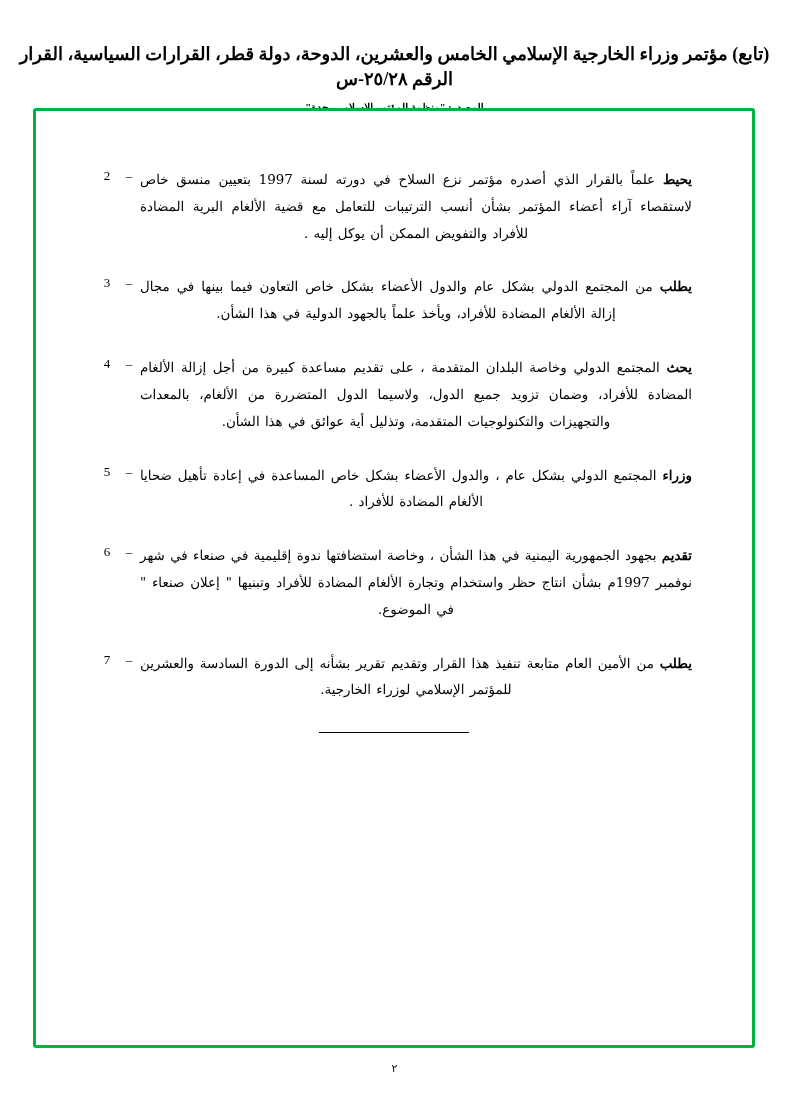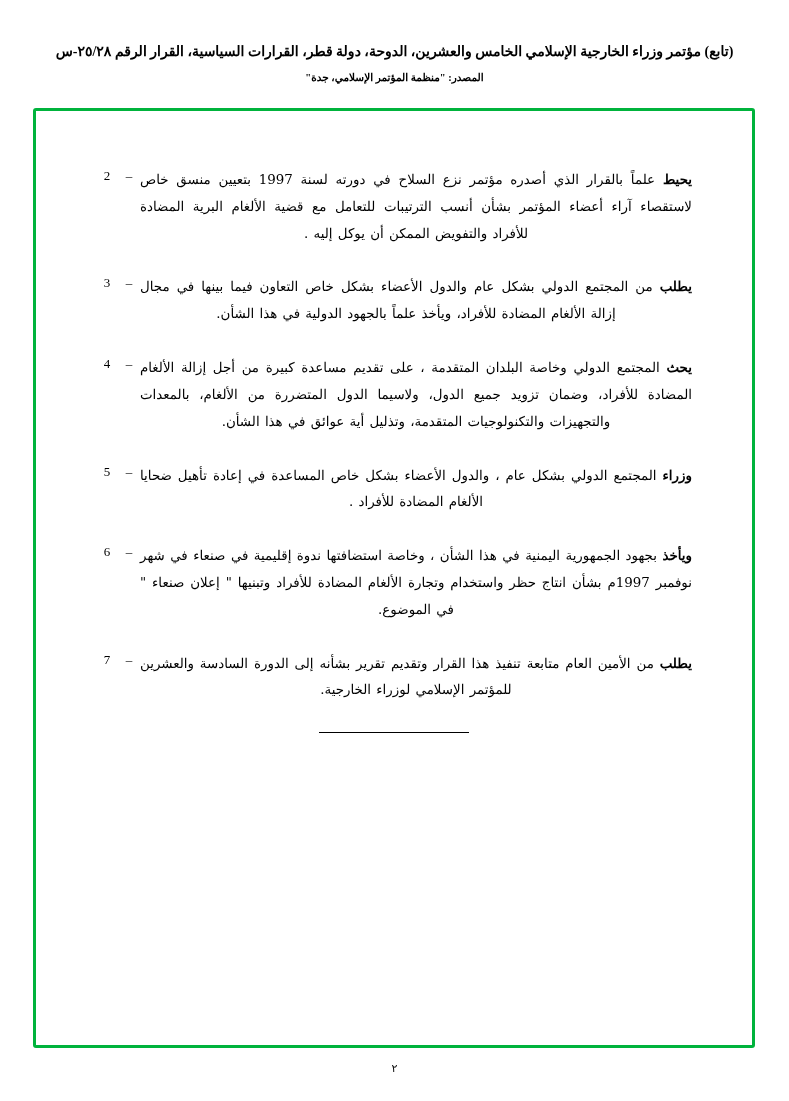--- a/index.html
+++ b/index.html
@@ -24,21 +24,21 @@
 
   .header {
     position: absolute;
     top: 42px;
     left: 0;
     right: 0;
     text-align: center;
   }
   .header-line1 {
     font-family: "Liberation Serif", "DejaVu Serif", serif;
-    font-size: 14px;
+    font-size: 18px;
     font-weight: bold;
     letter-spacing: 0px;
     line-height: 1.4;
     direction: rtl;
   }
   .header-line2 {
     font-family: "Liberation Serif", "DejaVu Serif", serif;
     font-size: 10.5px;
     font-weight: bold;
     margin-top: 9px;
@@ -151,21 +151,21 @@
         <div class="item-num">4</div>
       </div>
 
       <div class="item">
         <div class="item-text"><b>وزراء</b> <span>المجتمع الدولي بشكل عام ، والدول الأعضاء بشكل خاص المساعدة في إعادة تأهيل ضحايا الألغام المضادة للأفراد .</span></div>
         <div class="item-dash">–</div>
         <div class="item-num">5</div>
       </div>
 
       <div class="item">
-        <div class="item-text"><b>ويأخذ</b> <span>بجهود الجمهورية اليمنية في هذا الشأن ، وخاصة استضافتها ندوة إقليمية في صنعاء في شهر نوفمبر 1997م بشأن انتاج حظر واستخدام وتجارة الألغام المضادة للأفراد وتبنيها " إعلان صنعاء " في الموضوع.</span></div>
+        <div class="item-text"><b>تقديم</b> <span>بجهود الجمهورية اليمنية في هذا الشأن ، وخاصة استضافتها ندوة إقليمية في صنعاء في شهر نوفمبر 1997م بشأن انتاج حظر واستخدام وتجارة الألغام المضادة للأفراد وتبنيها " إعلان صنعاء " في الموضوع.</span></div>
         <div class="item-dash">–</div>
         <div class="item-num">6</div>
       </div>
 
       <div class="item">
         <div class="item-text"><b>يطلب</b> <span>من الأمين العام متابعة تنفيذ هذا القرار وتقديم تقرير بشأنه إلى الدورة السادسة والعشرين للمؤتمر الإسلامي لوزراء الخارجية.</span></div>
         <div class="item-dash">–</div>
         <div class="item-num">7</div>
       </div>
 

